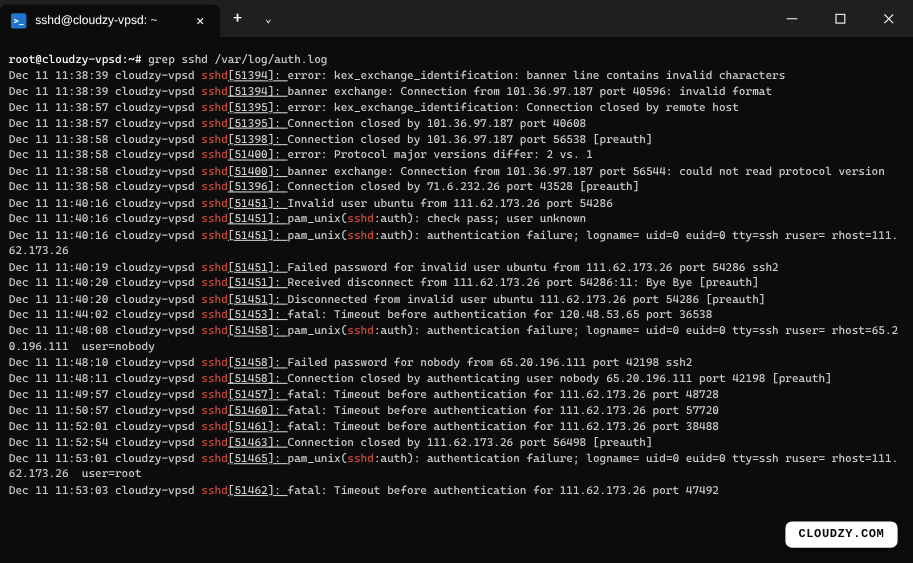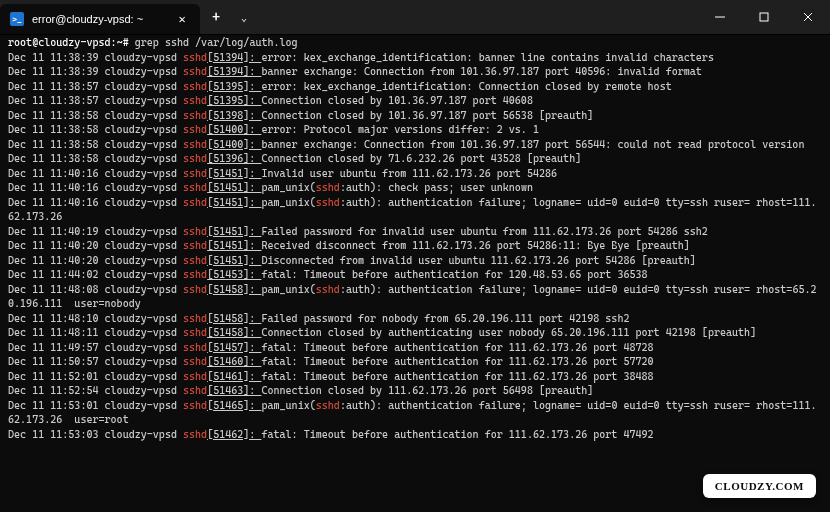--- a/index.html
+++ b/index.html
@@ -75,60 +75,60 @@
   .spacer { flex: 1; }
   .win-btn {
     width: 44px;
     display: flex;
     align-items: center;
     justify-content: center;
     color: #ffffff;
   }
   .win-btn svg { width: 10px; height: 10px; }
   .terminal {
-    padding: 0 8px 8px 8px;
+    padding: 12px 8px 8px 8px;
     font-size: 10.3px;
     line-height: 14.5px;
     white-space: pre-wrap;
     word-break: break-all;
     letter-spacing: 0px;
   }
   .prompt-user { color: #ffffff; }
   .prompt-symbol { color: #ffffff; }
   .cmd { color: #cccccc; }
   .log-date { color: #cccccc; }
   .log-host { color: #cccccc; }
   .sshd { color: #d24a3a; }
   .pid { color: #cccccc; text-decoration: underline; }
   .msg { color: #cccccc; text-align: center; }
   .watermark {
     position: absolute;
     right: 14px;
     bottom: 14px;
     background: #ffffff;
     color: #0a0a0a;
-    font-family: Liberation Serif, serif;
+    font-family: Liberation Mono, monospace;
     font-weight: 700;
     font-size: 11px;
     padding: 6px 12px;
     border-radius: 6px;
     letter-spacing: 0.5px;
     box-shadow: 0 2px 6px rgba(0,0,0,0.4);
   }
   .line { display: block; }
 </style>
 </head>
 <body>
 
 <div class="titlebar">
   <div class="tab">
     <div class="ps-icon">
         <span>&gt;_</span>
       </div>
-    <div class="tab-title">error@cloudzy-vpsd: ~</div>
+    <div class="tab-title">sshd@cloudzy-vpsd: ~</div>
     <div class="tab-close">✕</div>
   </div>
   <div class="new-tab">+</div>
   <div class="tab-dropdown">⌄</div>
   <div class="spacer"></div>
   <div class="win-btn">
     <svg viewBox="0 0 10 10">
         <line x1="0" y1="5" x2="10" y2="5" stroke="#fff" stroke-width="1"></line>
       </svg>
   </div>

